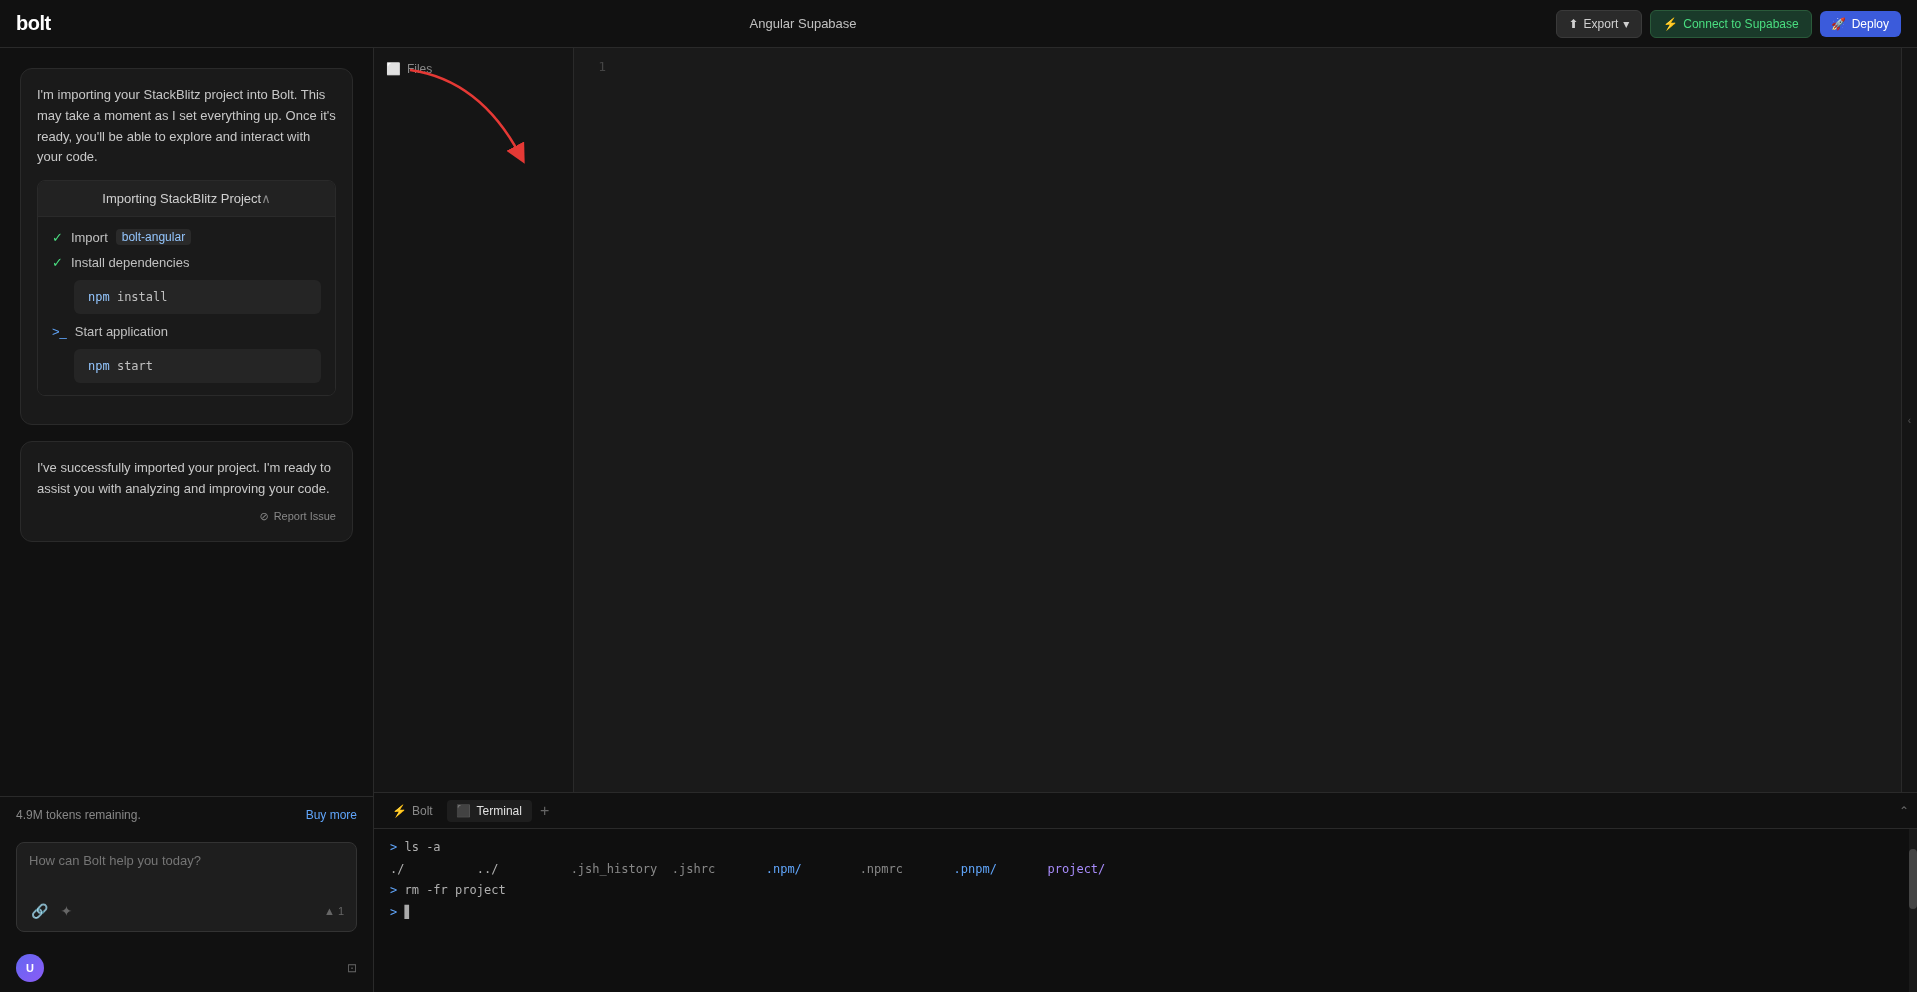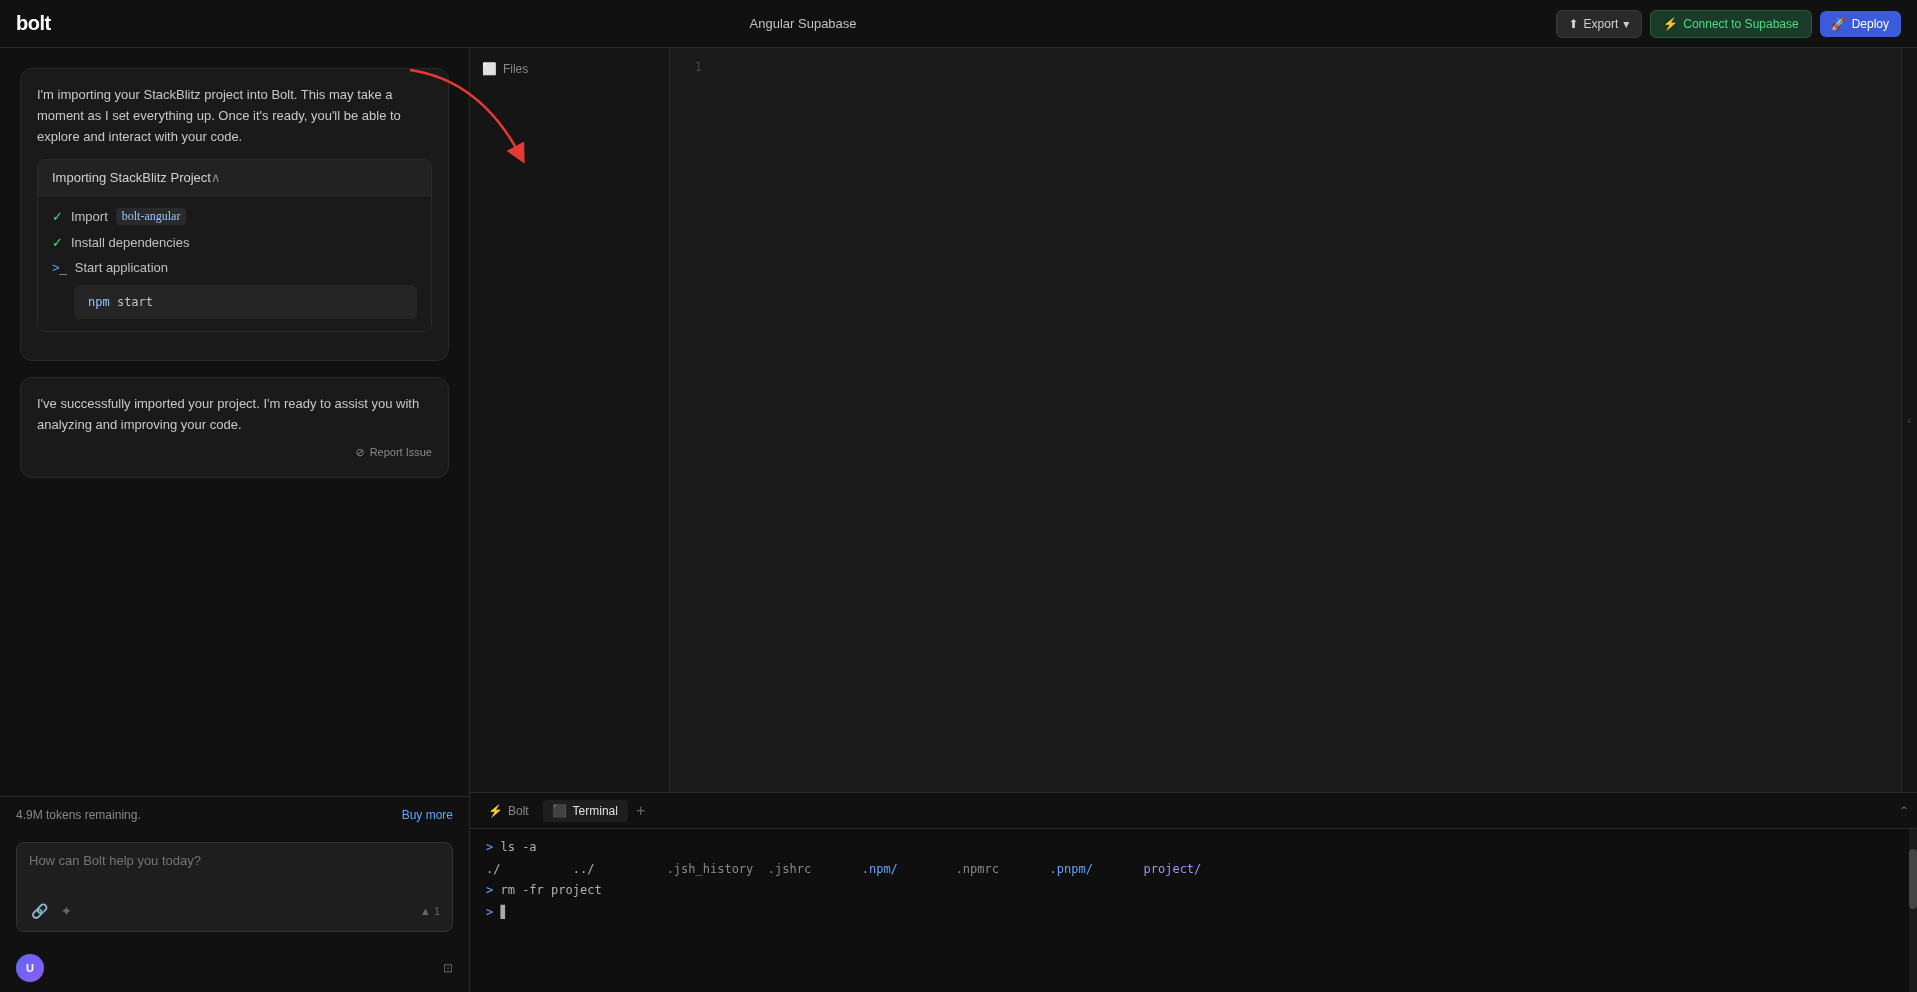--- a/index.html
+++ b/index.html
@@ -69,21 +69,21 @@
 
     
     .main {
       display: flex;
       flex: 1;
       overflow: hidden;
     }
 
     
     .left-panel {
-      width: 470px;
+      width: 374px;
       flex-shrink: 0;
       display: flex;
       flex-direction: column;
       background: #111111;
       border-right: 1px solid #2a2a2a;
       position: relative;
     }
 
     .chat-area {
       flex: 1;
@@ -112,21 +112,21 @@
 
     .import-box {
       border: 1px solid #2a2a2a;
       border-radius: 8px;
       overflow: hidden;
       margin-bottom: 12px;
     }
     .import-box-header {
       display: flex;
       align-items: center;
-      justify-content: flex-start;
+      justify-content: center;
       padding: 10px 14px;
       background: #222222;
       border-bottom: 1px solid #2a2a2a;
     }
     .import-box-title {
       font-size: 13px;
       color: #d0d0d0;
       font-weight: 500;
     }
     .import-box-body {
@@ -149,21 +149,21 @@
       font-size: 13px;
     }
     .step-pending {
       color: #60a5fa;
       font-size: 13px;
     }
     .step-code {
       display: inline-block;
       background: #2a2a2a;
       color: #93c5fd;
-      font-family: Liberation Serif, serif;
+      font-family: Liberation Sans, sans-serif;
       font-size: 12px;
       padding: 1px 6px;
       border-radius: 4px;
     }
 
     .code-block {
       background: #252525;
       border-radius: 6px;
       padding: 10px 14px;
       font-family: monospace;
@@ -537,20 +537,23 @@
               <span class="step-check">✓</span>
               <span>Import </span>
               <span class="step-code">bolt-angular</span>
             </div>
 
             <div class="step-row">
               <span class="step-check">✓</span>
               <span>Install dependencies</span>
             </div>
 
+            <div class="code-block">
+              <span class="code-keyword">npm</span> install
+            </div>
 
             <div class="step-row">
               <span class="step-pending">&gt;_</span>
               <span>Start application</span>
             </div>
 
             <div class="code-block">
               <span class="code-keyword">npm</span> start
             </div>
           </div>

